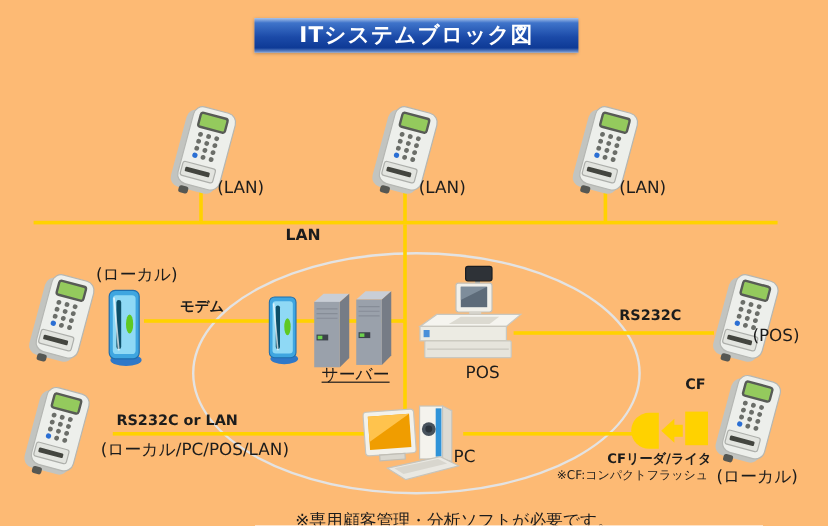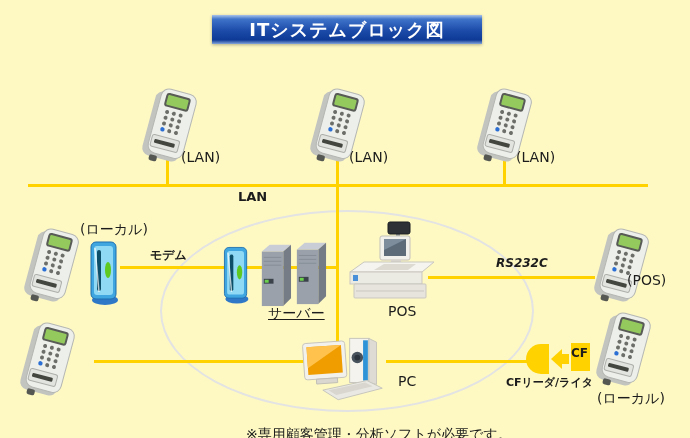--- a/index.html
+++ b/index.html
@@ -1,17 +1,17 @@
 <!DOCTYPE html>
 <html><head>
 <meta charset="utf-8">
 <style>
   html,body{margin:0;padding:0;background:#fff;}
   #stage{
-    position:relative;width:690px;height:438px;background:#fef9c3;overflow:hidden;
+    position:relative;width:690px;height:438px;background:#fdba74;overflow:hidden;
     font-family:"DejaVu Sans","Liberation Sans",sans-serif;color:#1c1c1c;
   }
   .banner{
     position:absolute;left:212px;top:15px;width:270px;height:29px;
     background:linear-gradient(180deg,#a9c3ea 0%,#3f74ca 14%,#1b4aa8 55%,#0e3a96 86%,#83a5da 100%);
     box-shadow:0 1px 3px rgba(0,0,0,.3);
     text-align:center;line-height:29px;
   }
   .banner span{color:#ffffff;font-weight:bold;font-size:18px;letter-spacing:1px;}
   .ellipse{
@@ -168,42 +168,45 @@
     </svg>
   <svg class="dev" style="left:252px;top:236px;width:80px;height:72px;">
       <use href="#sym-server"></use>
     </svg>
   <div class="lbl" style="left:268px;top:305px;text-decoration:underline;">サーバー</div>
 
   <svg class="dev" style="left:344px;top:220px;width:92px;height:86px;">
       <use href="#sym-pos"></use>
     </svg>
   <div class="lbl" style="left:388px;top:303px;">POS</div>
-  <div class="lbl b" style="left:496px;top:257px;font-style:italic;">RS232C</div>
+  <div class="lbl b" style="left:516px;top:257px;">RS232C</div>
   <svg class="dev" style="left:590px;top:226px;width:62px;height:84px;">
       <use href="#sym-terminal"></use>
     </svg>
   <div class="lbl" style="left:627px;top:272px;">(POS)</div>
 
   <svg class="dev" style="left:16px;top:320px;width:62px;height:84px;">
       <use href="#sym-terminal"></use>
     </svg>
+  <div class="lbl b" style="left:97px;top:344px;">RS232C or LAN</div>
+  <div class="lbl" style="left:84px;top:367px;">(ローカル/PC/POS/LAN)</div>
   <svg class="dev" style="left:296px;top:330px;width:92px;height:80px;">
       <use href="#sym-pc"></use>
     </svg>
-  <div class="lbl" style="left:398px;top:373px;">PC</div>
+  <div class="lbl" style="left:378px;top:373px;">PC</div>
 
   <div class="cf-reader"></div>
   <div class="cf-arrow">
     <div class="head"></div>
     <div class="tail"></div>
   </div>
   <div class="cf-card"></div>
-  <div class="lbl b" style="left:571px;top:347px;text-align:right;">CF</div>
+  <div class="lbl b" style="left:571px;top:314px;text-align:right;">CF</div>
   <div class="lbl b ital" style="left:506px;top:377px;font-size:11px;">CFリーダ/ライタ</div>
+  <div class="lbl small" style="left:464px;top:391px;">※CF:コンパクトフラッシュ</div>
   <svg class="dev" style="left:592px;top:310px;width:62px;height:84px;">
       <use href="#sym-terminal"></use>
     </svg>
   <div class="lbl" style="left:597px;top:390px;">(ローカル)</div>
 
   <div class="lbl" style="left:246px;top:426px;">※専用顧客管理・分析ソフトが必要です。</div>
 
 </div>
 
 </body></html>

